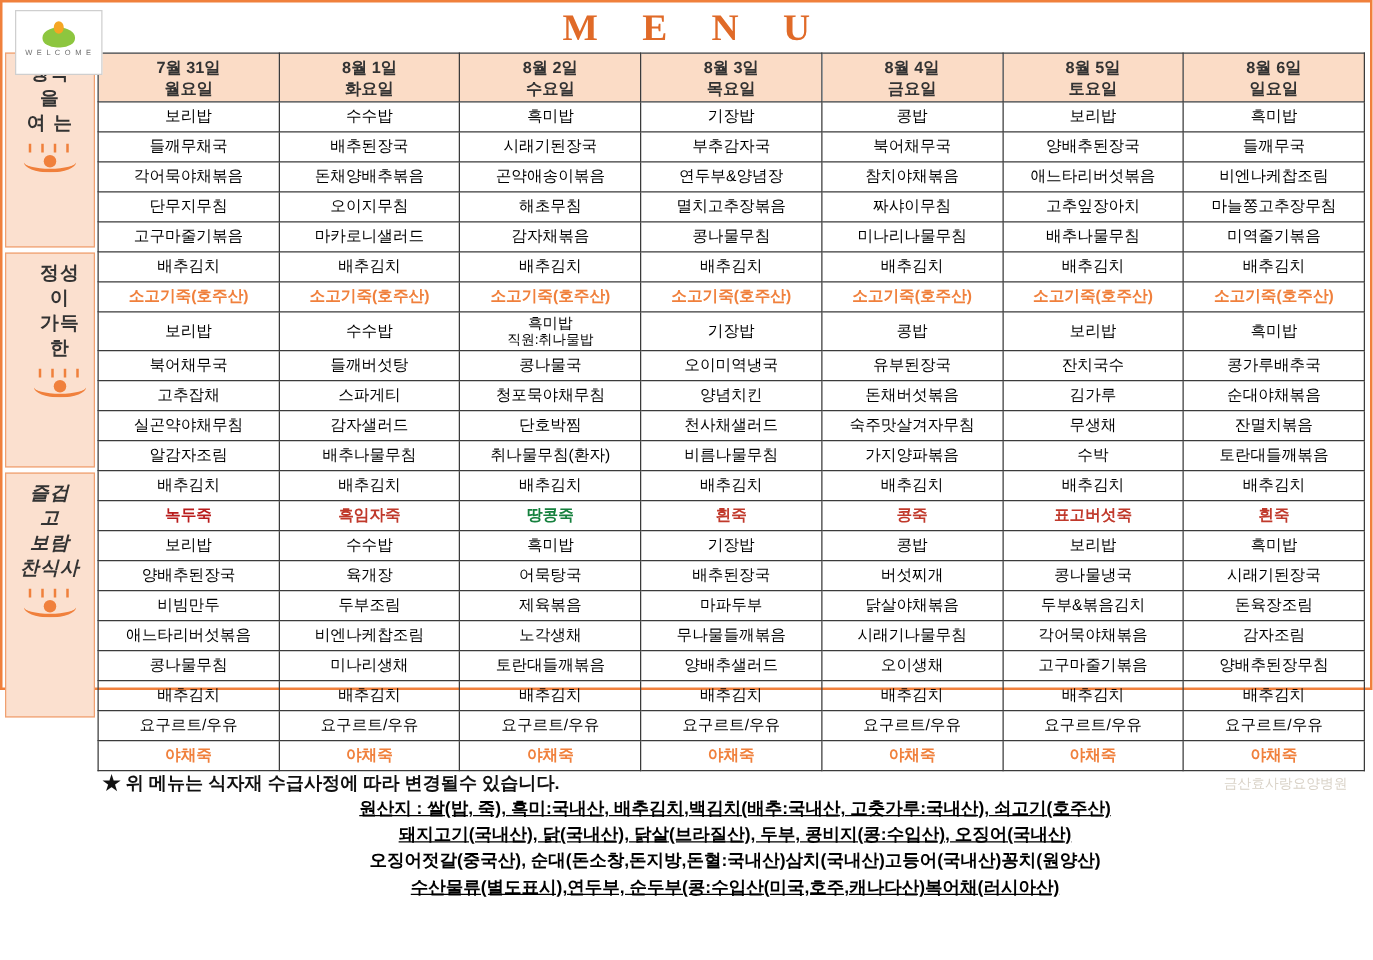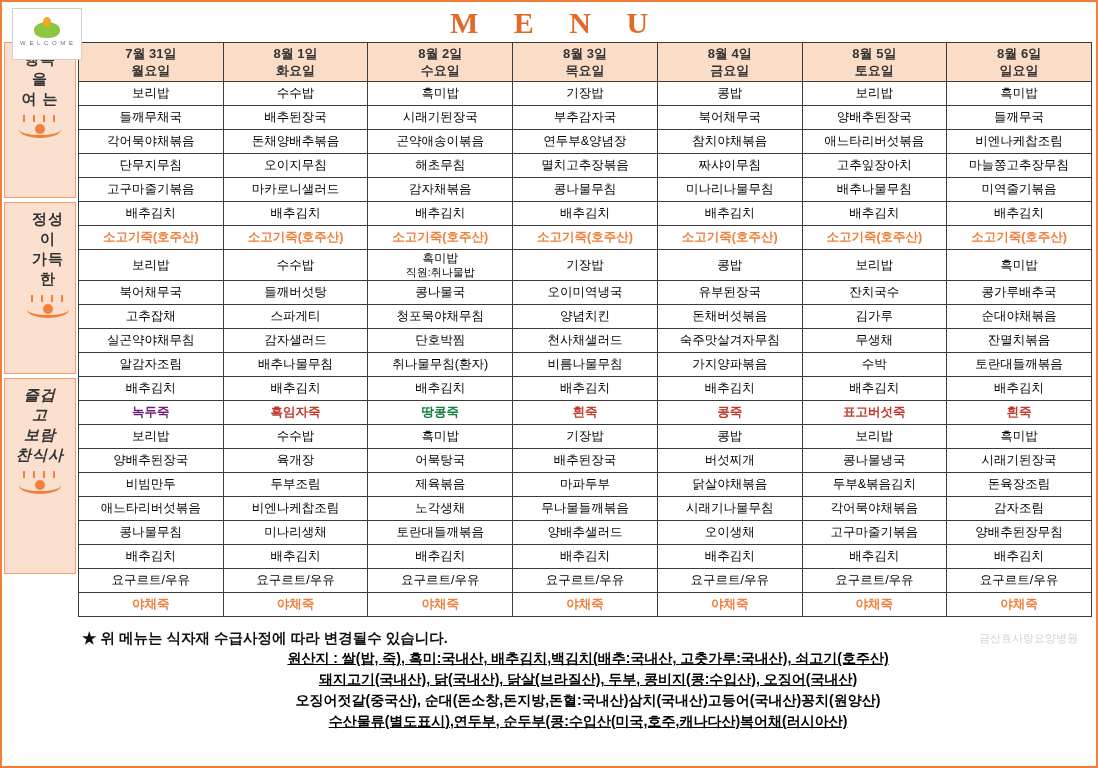--- a/index.html
+++ b/index.html
@@ -5,21 +5,21 @@
   html,body{margin:0;padding:0;}
   body{
     width:1098px;height:768px;
     background:#ffffff;
     font-family:"Liberation Sans", sans-serif;
     color:#000;
     overflow:hidden;
   }
   .page{
     position:relative;
-    width:1098px;height:768px;
+    width:1098px;height:552px;
     border:2px solid #f0803c;
     box-sizing:border-box;
     padding:2px;
   }
   .title-row{
     height:38px;
     display:flex;
     align-items:center;
     justify-content:center;
     position:relative;
@@ -135,21 +135,21 @@
     padding:2px 0;
   }
   td.cell{border-top:none;border-bottom:none;}
   tr.last-row td{border-bottom:1px solid #3b3b3b;}
   tr.first-row td{border-top:1px solid #3b3b3b;}
   td.accent{font-weight:bold;border-top:1px solid #3b3b3b;border-bottom:1px solid #3b3b3b;}
   .sub{font-size:11px;display:block;line-height:13px;}
   .two-line{line-height:13px;font-size:12px;}
 
   .footnote{
-    margin-top:12px;
+    margin-top:0;
     padding-left:78px;
     position:relative;
   }
   .fn-line1{
     font-size:14.5px;
     font-weight:bold;
     color:#111;
     letter-spacing:0px;
   }
   .hospital{
@@ -345,21 +345,21 @@
         <tr>
           <td class="cell">배추김치</td>
           <td class="cell">배추김치</td>
           <td class="cell">배추김치</td>
           <td class="cell">배추김치</td>
           <td class="cell">배추김치</td>
           <td class="cell">배추김치</td>
           <td class="cell">배추김치</td>
         </tr>
         <tr>
-          <td class="accent" style="color:#701a75">녹두죽</td>
+          <td class="accent" style="color:#b91c1c">녹두죽</td>
           <td class="accent" style="color:#c0392b">흑임자죽</td>
           <td class="accent" style="color:#15803d">땅콩죽</td>
           <td class="accent" style="color:#c0392b">흰죽</td>
           <td class="accent" style="color:#c0392b">콩죽</td>
           <td class="accent" style="color:#c0392b">표고버섯죽</td>
           <td class="accent" style="color:#c0392b">흰죽</td>
         </tr>
 
         <tr>
           <td class="cell">보리밥</td>

